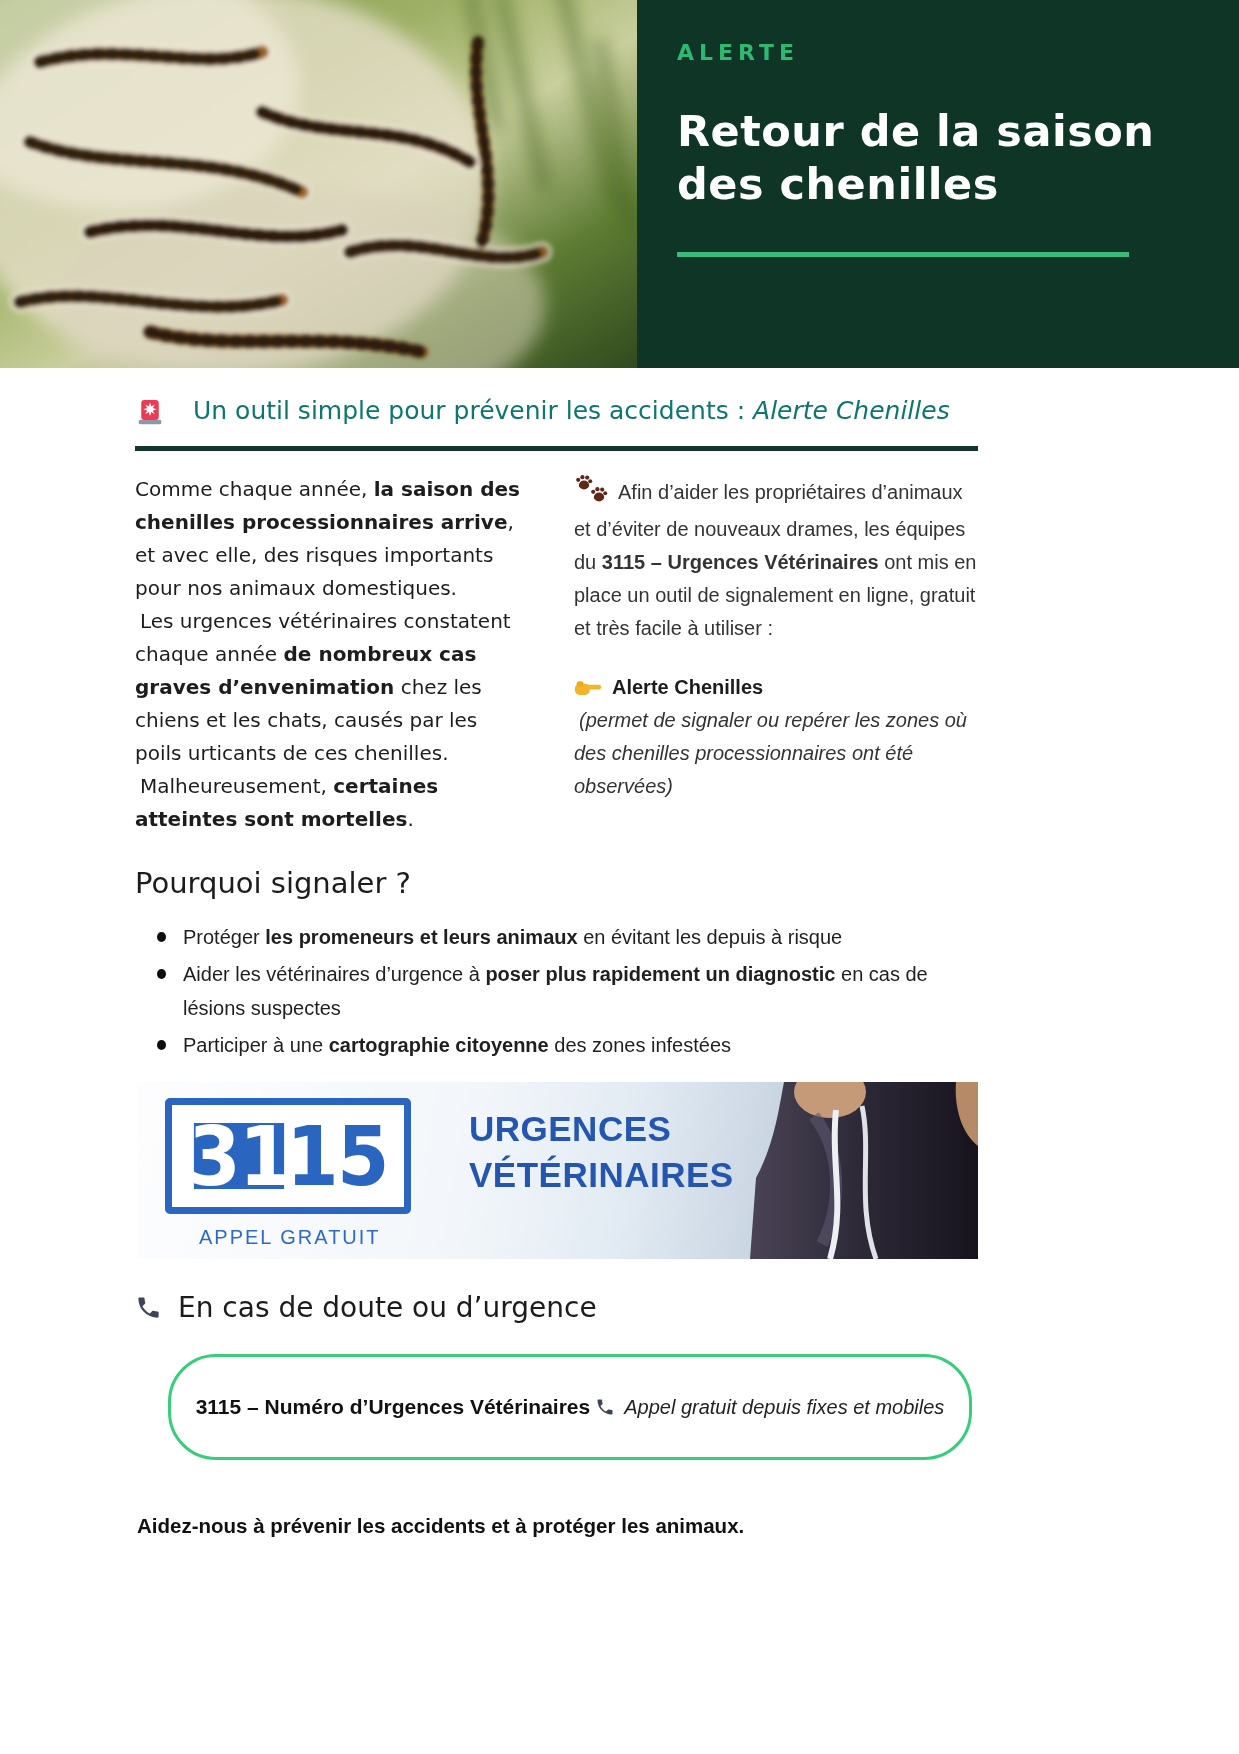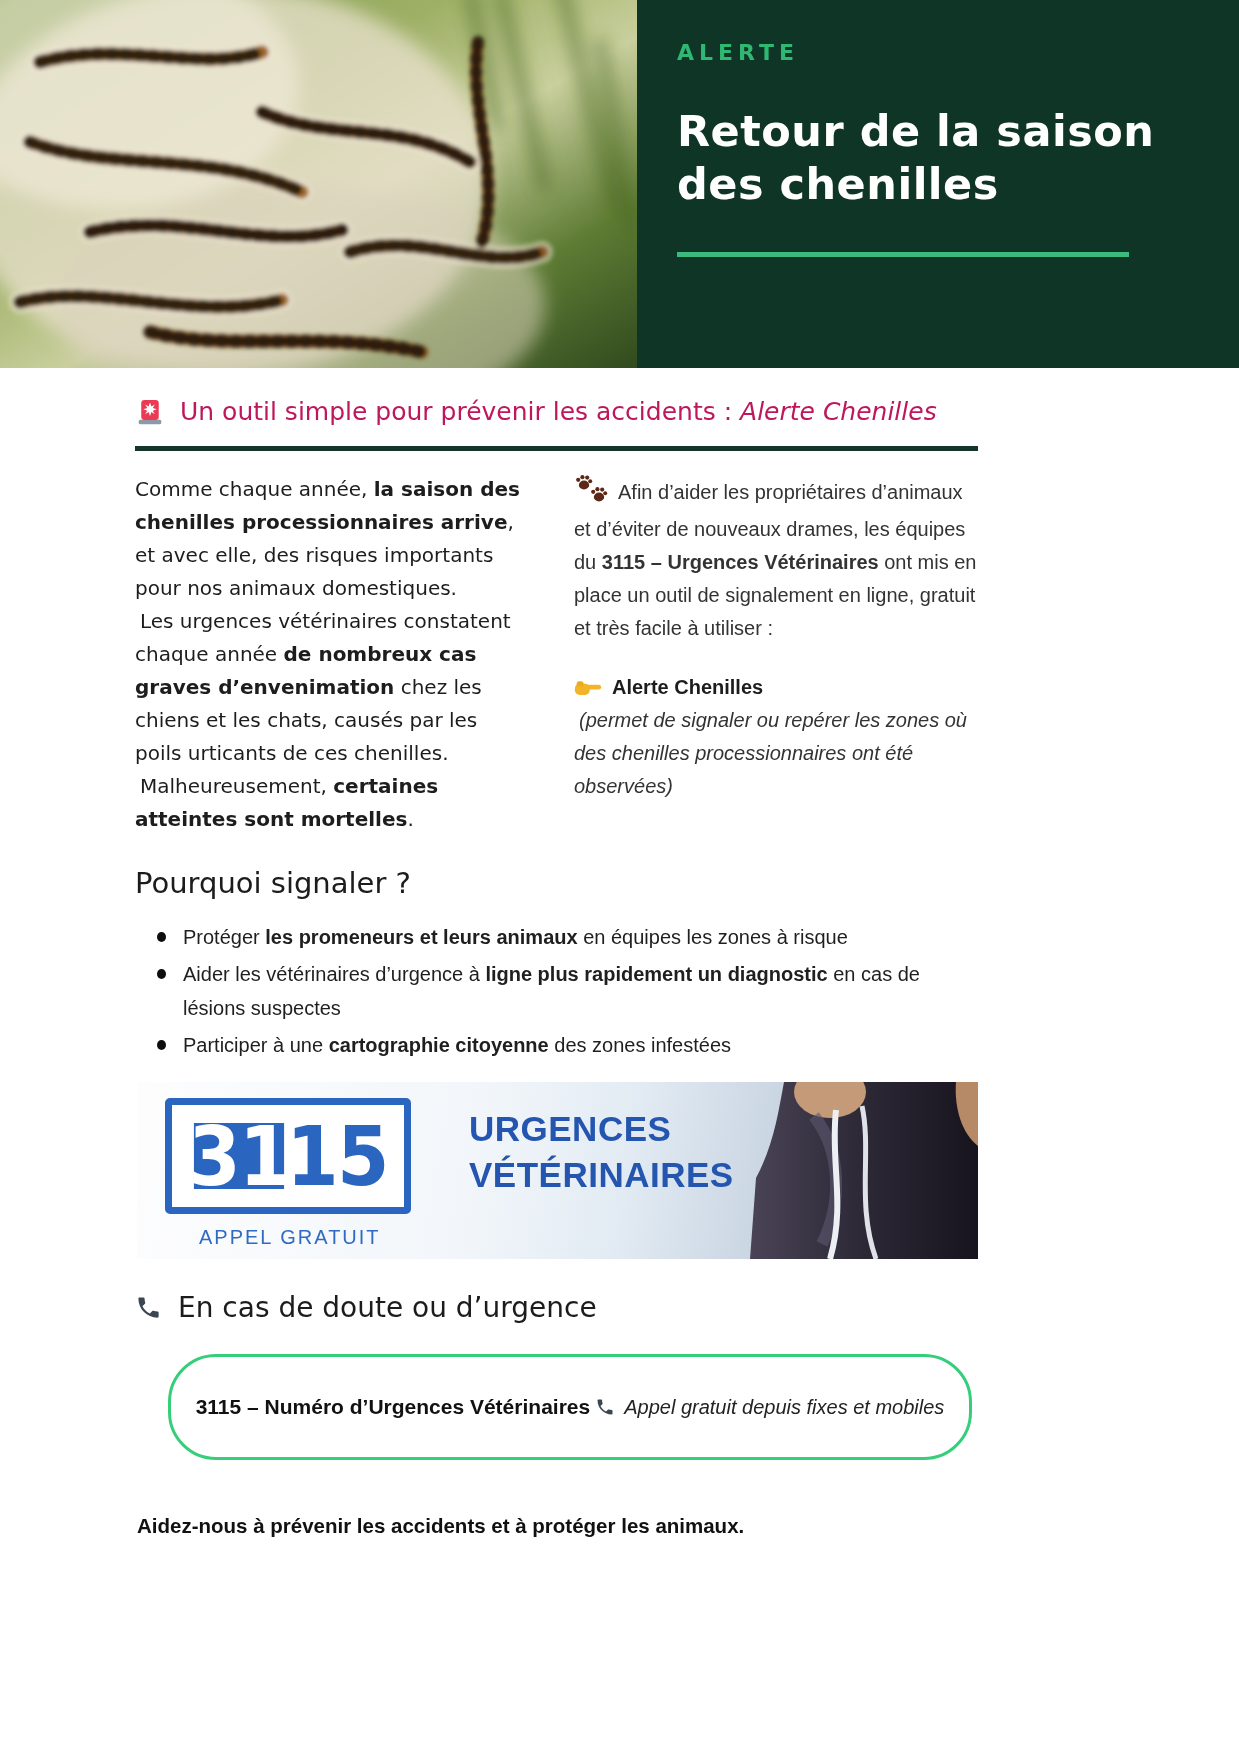--- a/index.html
+++ b/index.html
@@ -9,22 +9,22 @@
   
   .header{display:flex;height:368px;}
   .header-photo{position:relative;width:637px;height:368px;overflow:hidden;flex:none;}
   .header-photo svg{display:block;width:100%;height:100%;}
   .header-right{flex:1;background:#0e3526;padding:40px 28px 0 40px;box-sizing:border-box;}
   .alerte-tag{color:#2eb872;font-weight:bold;font-size:22px;letter-spacing:5px;}
   .header-title{margin-top:40px;color:#ffffff;font-weight:bold;font-size:43px;line-height:1.24;letter-spacing:.5px;}
   .header-underline{margin-top:40px;width:452px;height:5px;background:#3cba7c;}
 
   
-  .section-heading{display:flex;align-items:center;gap:15px;margin:28px 0 0 135px;width:845px;
-                   font-size:25px;color:#be185d;}
+  .section-heading{display:flex;align-items:flex-start;gap:28px;margin:28px 0 0 135px;width:845px;
+                   font-size:25px;color:#0f766e;}
   .section-heading .em{font-style:italic;}
   .rule{margin:20px 0 0 135px;width:843px;height:5px;background:#14352a;}
 
   
   .columns{display:flex;margin:22px 0 0 135px;width:845px;gap:44px;}
   .col-left{width:395px;flex:none;font-size:20px;line-height:33px;color:#1d1d1d;}
   .col-left p{margin:0;}
   .col-right{flex:1;font-family:"Liberation Sans", sans-serif;font-size:20px;line-height:33px;color:#333;}
   .col-right p{margin:0;}
   .indent{text-indent:5px;}
@@ -181,25 +181,25 @@
         <span>Alerte Chenilles</span>
       </p>
       <p class="note indent">(permet de signaler ou repérer les zones où des chenilles processionnaires ont été observées)</p>
     </div>
   </div>
 
   <div class="why-heading">Pourquoi signaler ?</div>
   <ul class="bullets">
     <li>
         <span class="dot"></span>
-        <span><span>Protéger </span><b>les promeneurs et leurs animaux</b><span> en équipes les zones à risque</span></span>
+        <span><span>Protéger </span><b>les promeneurs et leurs animaux</b><span> en évitant les depuis à risque</span></span>
       </li>
     <li>
         <span class="dot"></span>
-        <span><span>Aider les vétérinaires d’urgence à </span><b>ligne plus rapidement un diagnostic</b><span> en cas de lésions suspectes</span></span>
+        <span><span>Aider les vétérinaires d’urgence à </span><b>poser plus rapidement un diagnostic</b><span> en cas de lésions suspectes</span></span>
       </li>
     <li>
         <span class="dot"></span>
         <span><span>Participer à une </span><b>cartographie citoyenne</b><span> des zones infestées</span></span>
       </li>
   </ul>
 
   <div class="banner">
     <div class="logo-box">
       <div class="logo-left">31</div>

